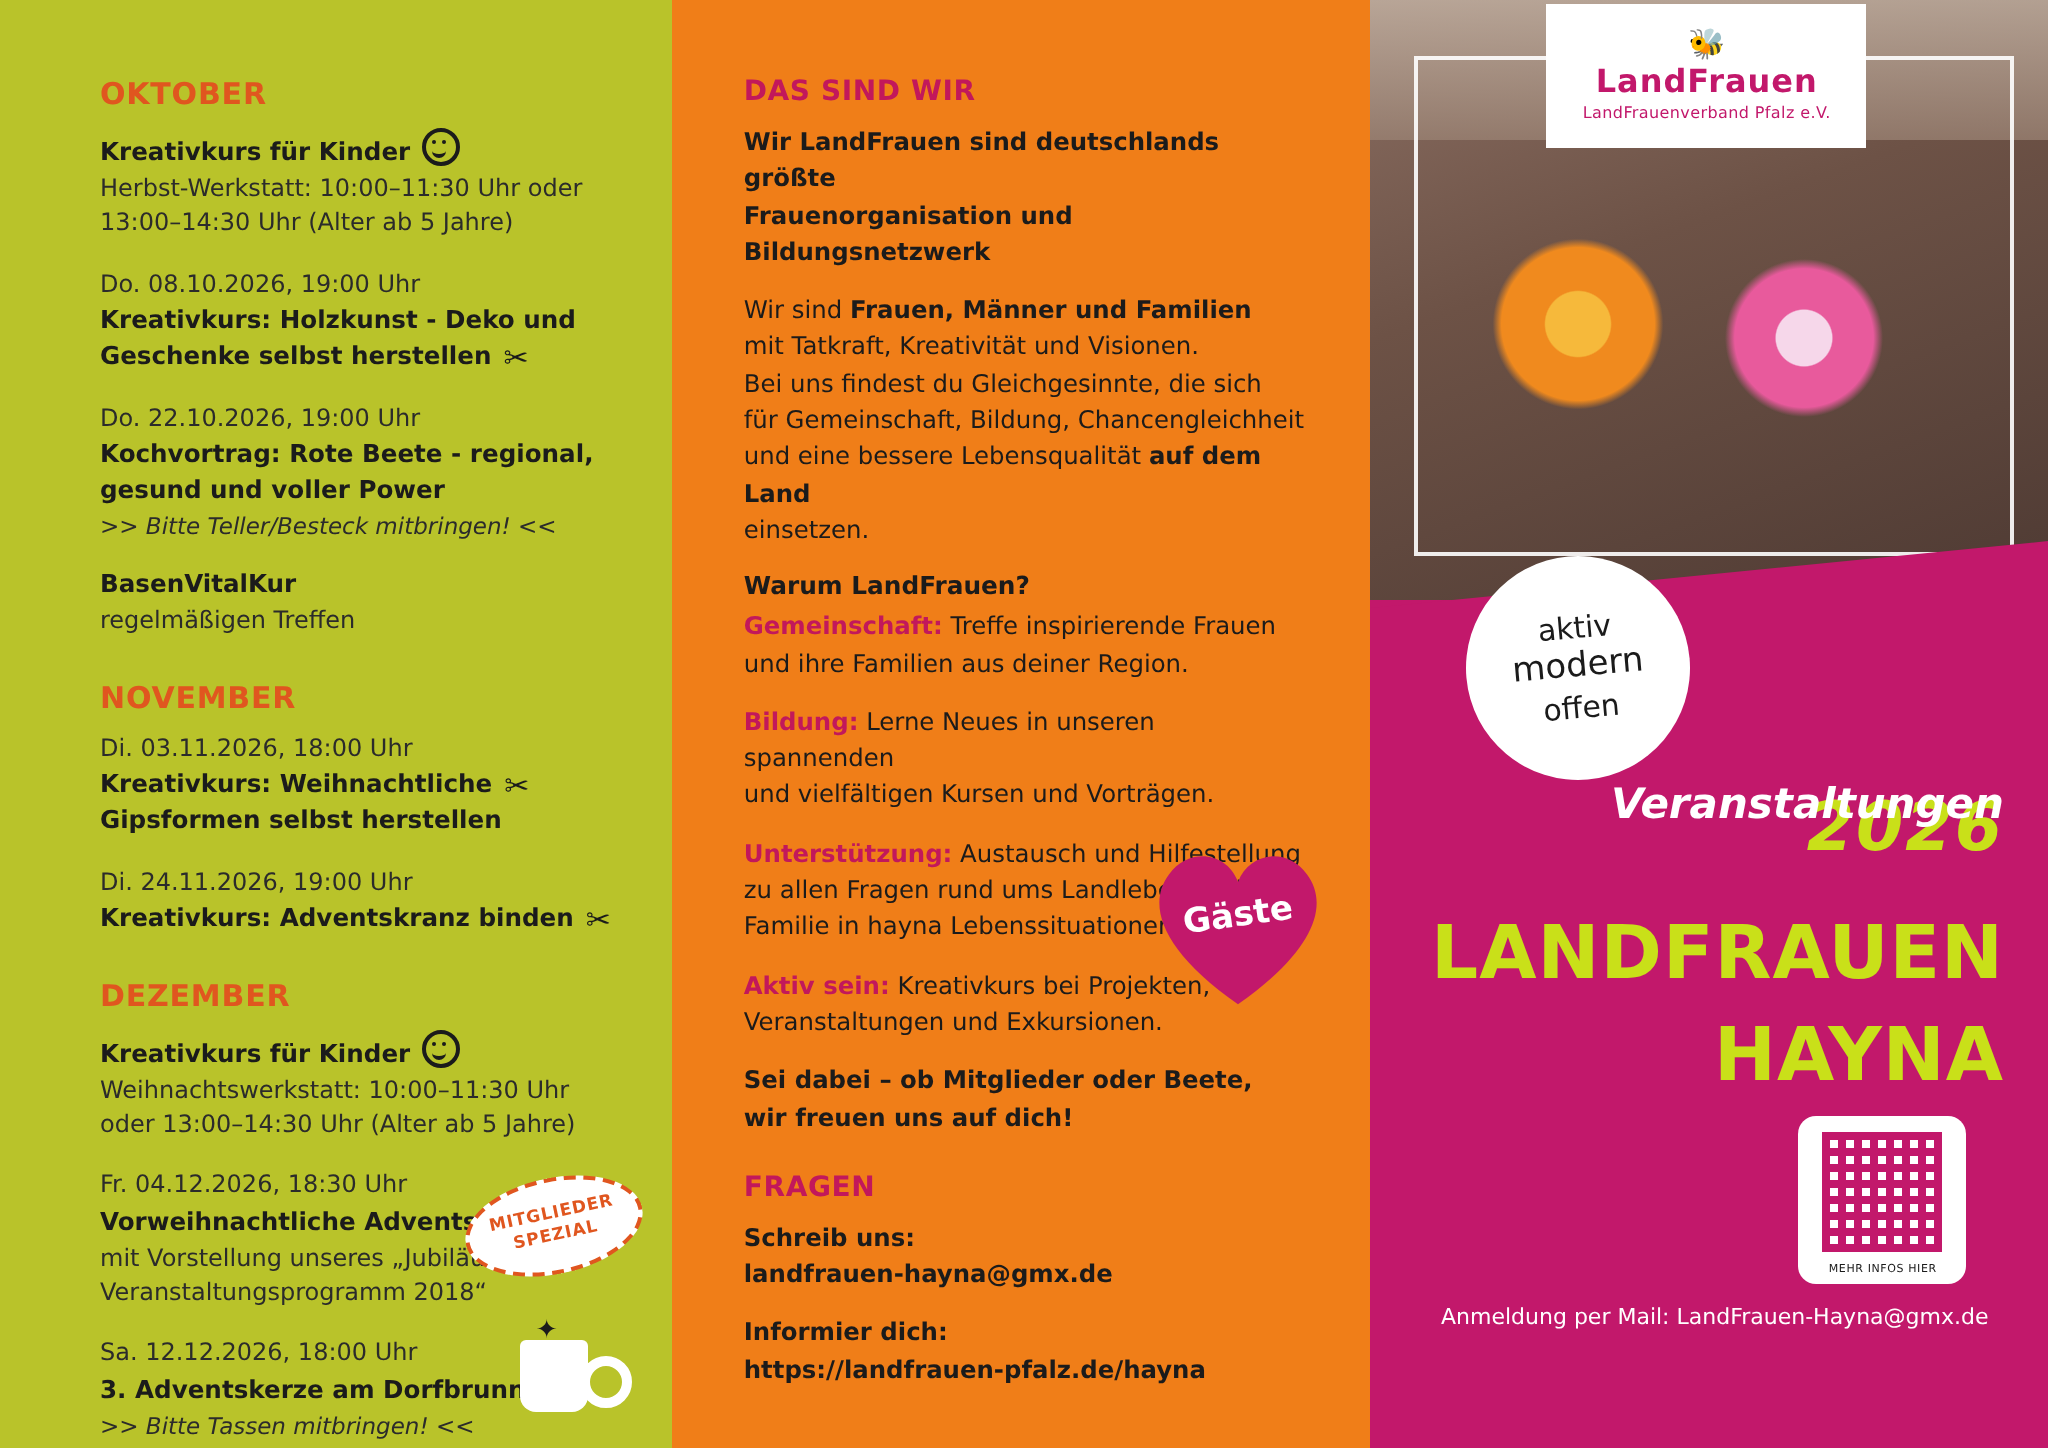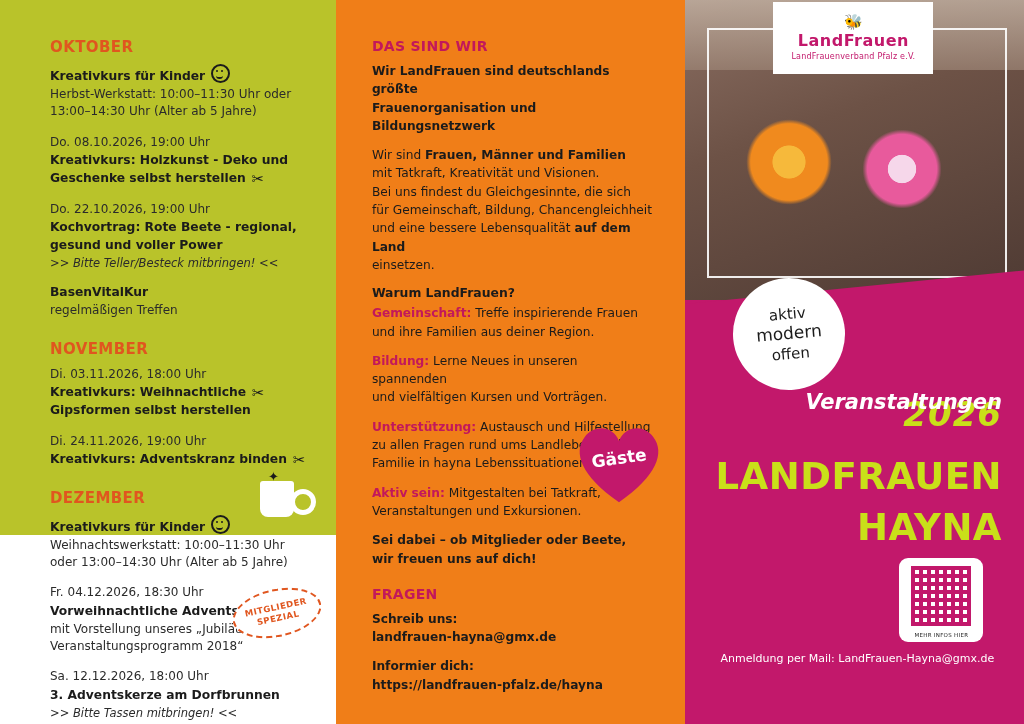--- a/index.html
+++ b/index.html
@@ -6,21 +6,21 @@
   body{
     width:1024px;height:724px;
     font-family:"DejaVu Sans", sans-serif;
     background:#ffffff;
     overflow:hidden;
   }
   .flyer{position:relative;width:1024px;height:724px;display:flex;}
 
   
   .panel-left{
-    width:340px;height:535px;background:#b9c32a;position:relative;
+    width:340px;height:724px;background:#b9c32a;position:relative;
     box-sizing:border-box;padding:38px 26px 10px 50px;
   }
   .month{
     color:#e0561f;font-weight:bold;font-size:15px;letter-spacing:.4px;
     margin:0 0 8px 0;
   }
   .month.m2{margin-top:20px;}
   .ev{margin-bottom:13px;}
   .ev .ttl{color:#1b1b1b;font-weight:bold;font-size:12.3px;line-height:1.45;margin:0;}
   .ev .sub{color:#2b2b2b;font-size:12px;line-height:1.45;margin:0;}
@@ -286,21 +286,21 @@
       <span>und vielfältigen Kursen und Vorträgen.</span>
     </p>
 
     <p class="mid-p">
       <span class="tag">Unterstützung:</span><span> Austausch und Hilfestellung</span><br>
       <span>zu allen Fragen rund ums Landleben und die</span><br>
       <span>Familie in hayna Lebenssituationen.</span>
     </p>
 
     <p class="mid-p">
-      <span class="tag">Aktiv sein:</span><span> Mitgestalten bei Tatkraft,</span><br>
+      <span class="tag">Aktiv sein:</span><span> Kreativkurs bei Projekten,</span><br>
       <span>Veranstaltungen und Exkursionen.</span>
     </p>
 
     <p class="mid-p b">
       <span>Sei dabei – ob Mitglieder oder Beete,</span><br>
       <span>wir freuen uns auf dich!</span>
     </p>
 
     <h2 class="h-sec second">FRAGEN</h2>
 

